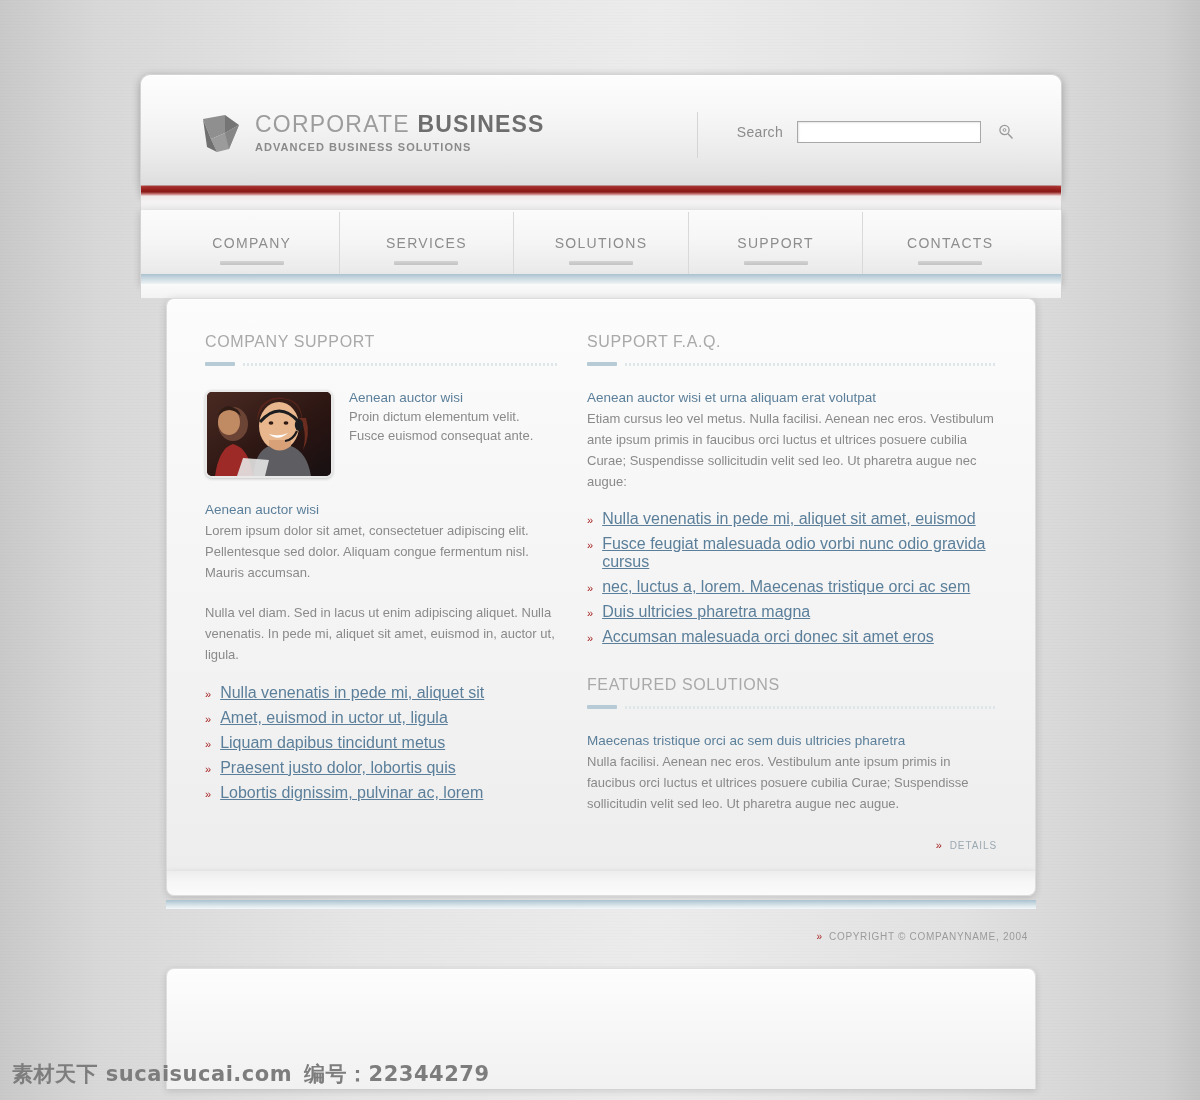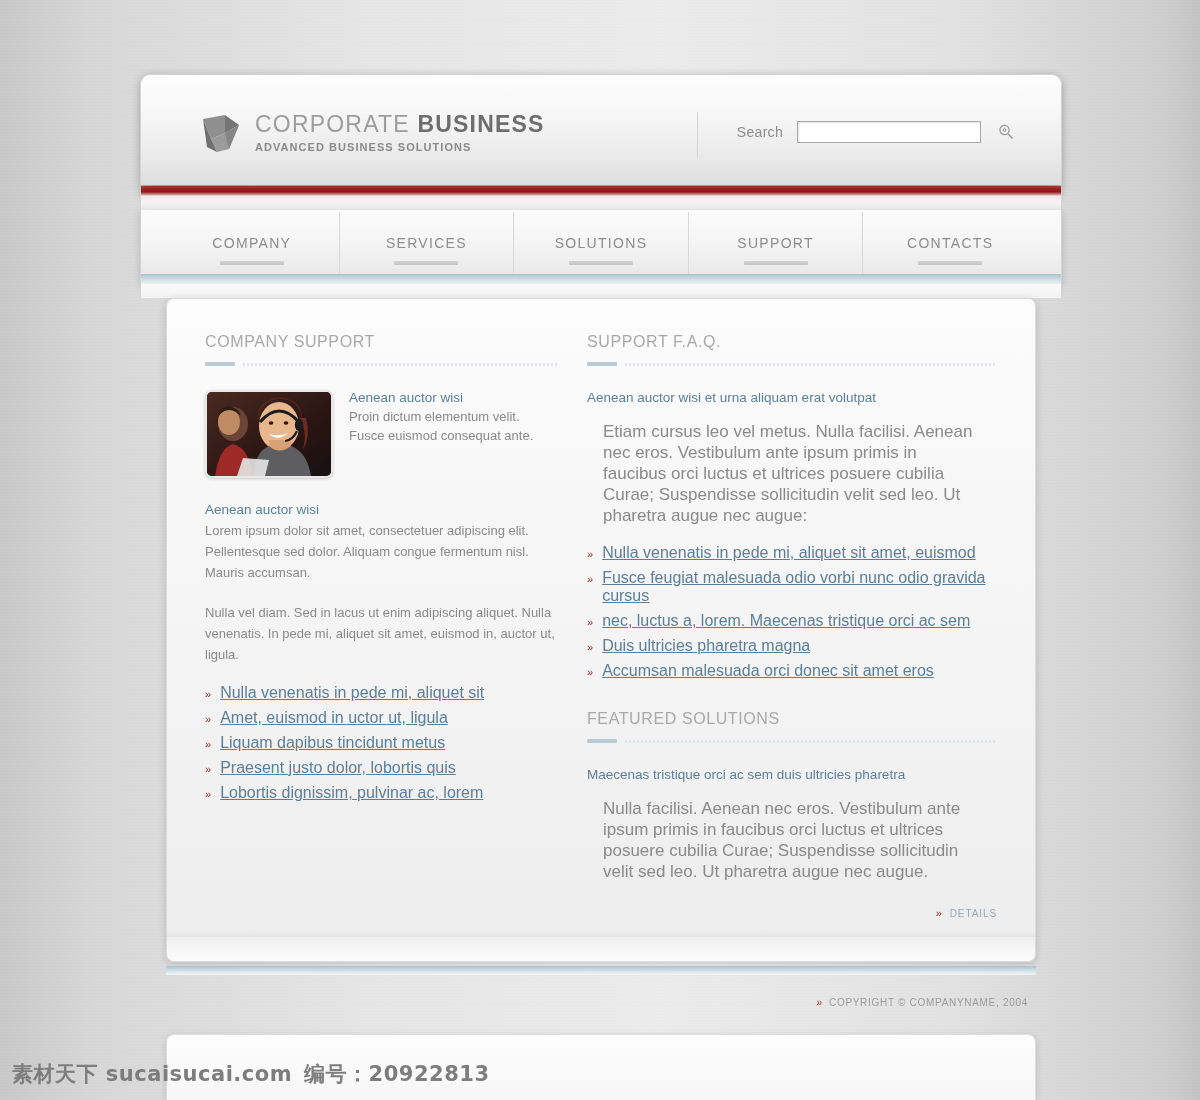--- a/index.html
+++ b/index.html
@@ -136,21 +136,21 @@
   .art-p { font-size:13px; color:#8a8a8a; line-height:21px; margin:0 0 19px 0; }
 
   ul.links { list-style:none; margin:18px 0 0 0; padding:0; }
   ul.links li { display:flex; align-items:baseline; margin-bottom:7px; }
   .bullet { color:#a61f1f; font-size:11px; margin-right:9px; line-height:1; }
   ul.links a {
     font-size:16px; color:#5b7f9a; text-decoration:underline; cursor:pointer;
   }
 
   .faq-title { font-size:13.5px; color:#5b7f9a; margin-bottom:3px; }
-  .faq-p { font-size:17px; color:#8a8a8a; line-height:21px; margin:16px; }
+  .faq-p { font-size:13px; color:#8a8a8a; line-height:21px; margin:0; }
 
   .details-row { display:flex; justify-content:flex-end; align-items:center; margin-top:26px; }
   .details-row .bullet { margin-right:8px; }
   .details-link { font-size:10px; letter-spacing:0.9px; color:#9aa8b2; cursor:pointer; }
 
   #content-bottom {
     margin:0 26px; height:24px;
     border-radius:0 0 8px 8px;
     background:linear-gradient(to bottom,#ededed 0%,#f6f6f6 45%,#fbfbfb 100%);
     border:1px solid #dcdcdc; border-top:none;
@@ -384,14 +384,14 @@
   <div id="copyright">
     <span class="bullet">»</span>
     <span class="copy-text">COPYRIGHT © COMPANYNAME, 2004</span>
   </div>
 
   <div id="bottom-panel"></div>
 </div>
 
 <div id="watermark">
   <span>素材天下 sucaisucai.com</span>
-  <span>编号：20922813</span>
+  <span>编号：22344279</span>
 </div>
 
 </body></html>

